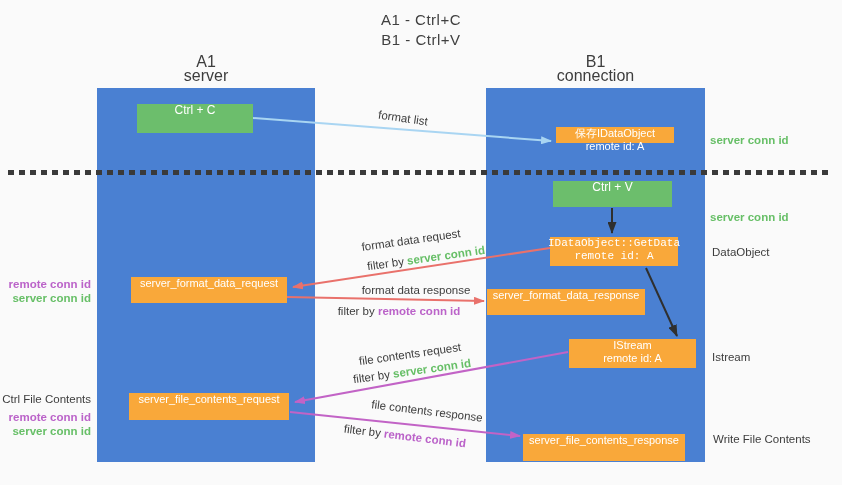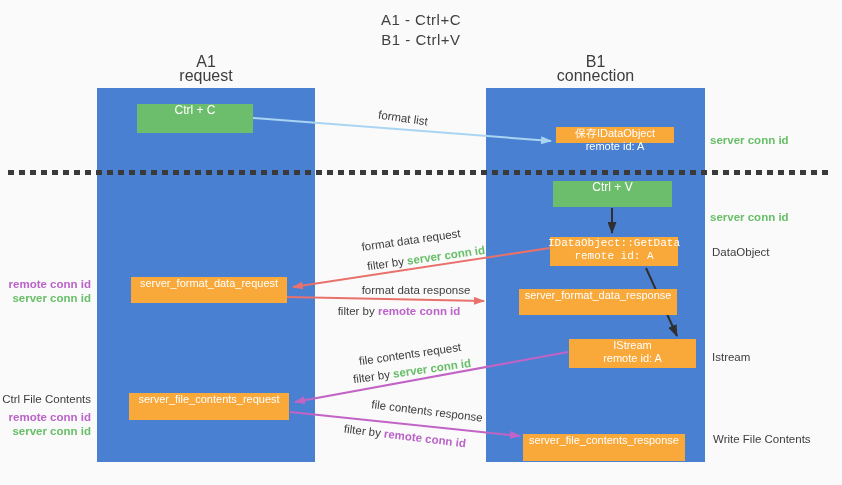--- a/index.html
+++ b/index.html
@@ -43,21 +43,21 @@
 
 <div class="canvas">
 
   <div class="title">
     <div>A1 - Ctrl+C</div>
     <div>B1 - Ctrl+V</div>
   </div>
 
   <div class="lane-header" style="left:97px;top:55px;width:218px;">
     <div>A1</div>
-    <div>request</div>
+    <div>server</div>
   </div>
   <div class="lane-header" style="left:486px;top:55px;width:219px;">
     <div>B1</div>
     <div>connection</div>
   </div>
 
   <div class="lane" style="left:97px;top:88px;width:218px;height:374px;"></div>
   <div class="lane" style="left:486px;top:88px;width:219px;height:374px;"></div>
 
   <div class="dotted"></div>
@@ -96,21 +96,21 @@
   <div class="node green" style="left:553px;top:181px;width:119px;height:26px;">
     <span>Ctrl + V</span>
   </div>
   <div class="node orange" style="left:550px;top:237px;width:128px;height:29px;font-family:Liberation Mono, monospace;">
     <span>IDataObject::GetData</span>
     <span>remote id: A</span>
   </div>
   <div class="node orange" style="left:131px;top:277px;width:156px;height:26px;">
     <span>server_format_data_request</span>
   </div>
-  <div class="node orange" style="left:487px;top:289px;width:158px;height:26px;margin-left:32px;">
+  <div class="node orange" style="left:487px;top:289px;width:158px;height:26px;">
     <span>server_format_data_response</span>
   </div>
   <div class="node orange" style="left:569px;top:339px;width:127px;height:29px;">
     <span>IStream</span>
     <span>remote id: A</span>
   </div>
   <div class="node orange" style="left:129px;top:393px;width:160px;height:27px;">
     <span>server_file_contents_request</span>
   </div>
   <div class="node orange" style="left:523px;top:426px;width:162px;height:27px;margin-top:8px;">

